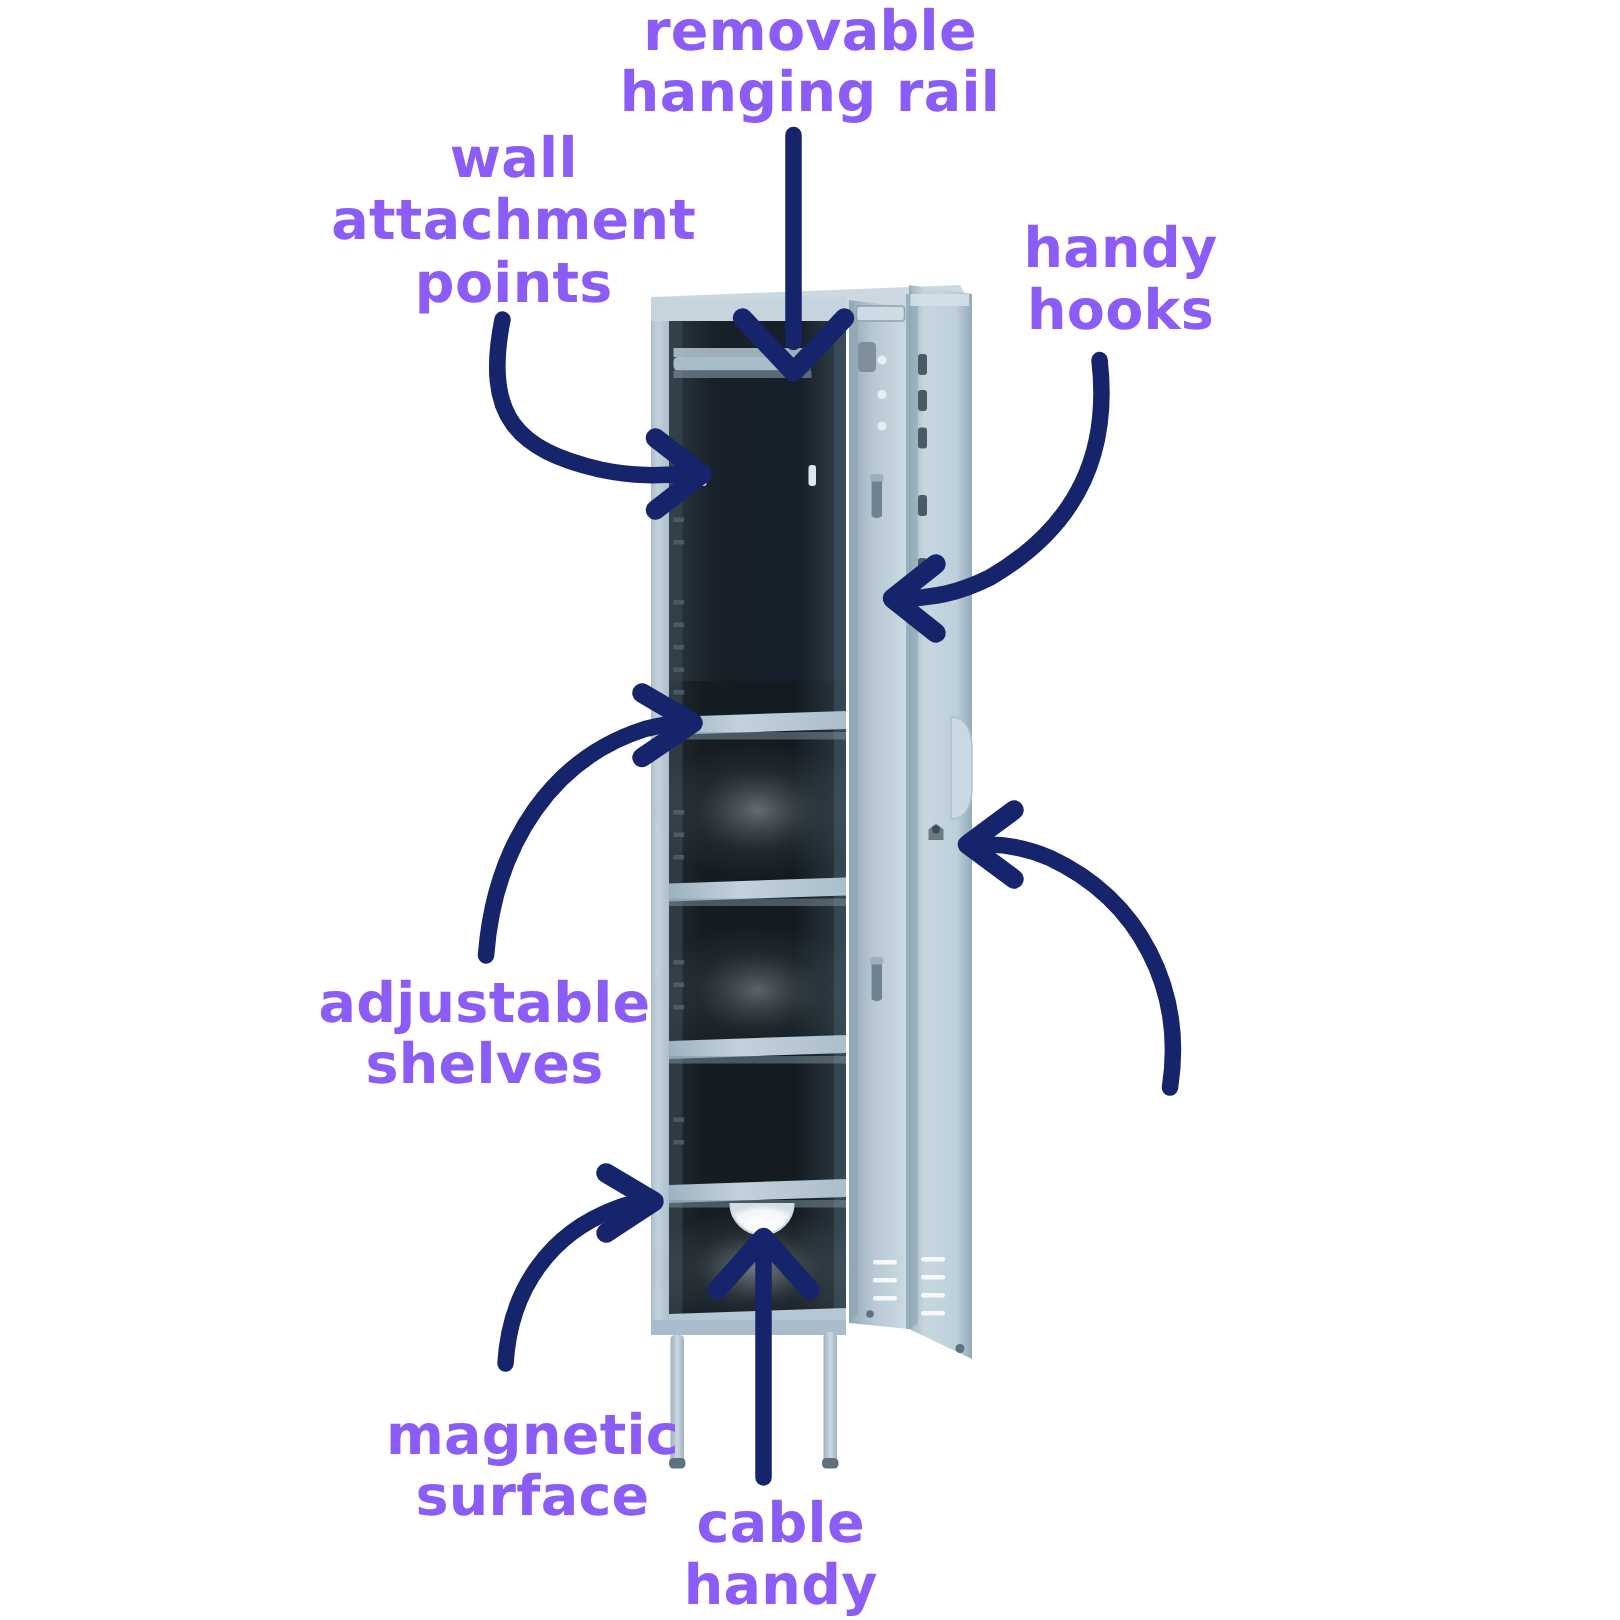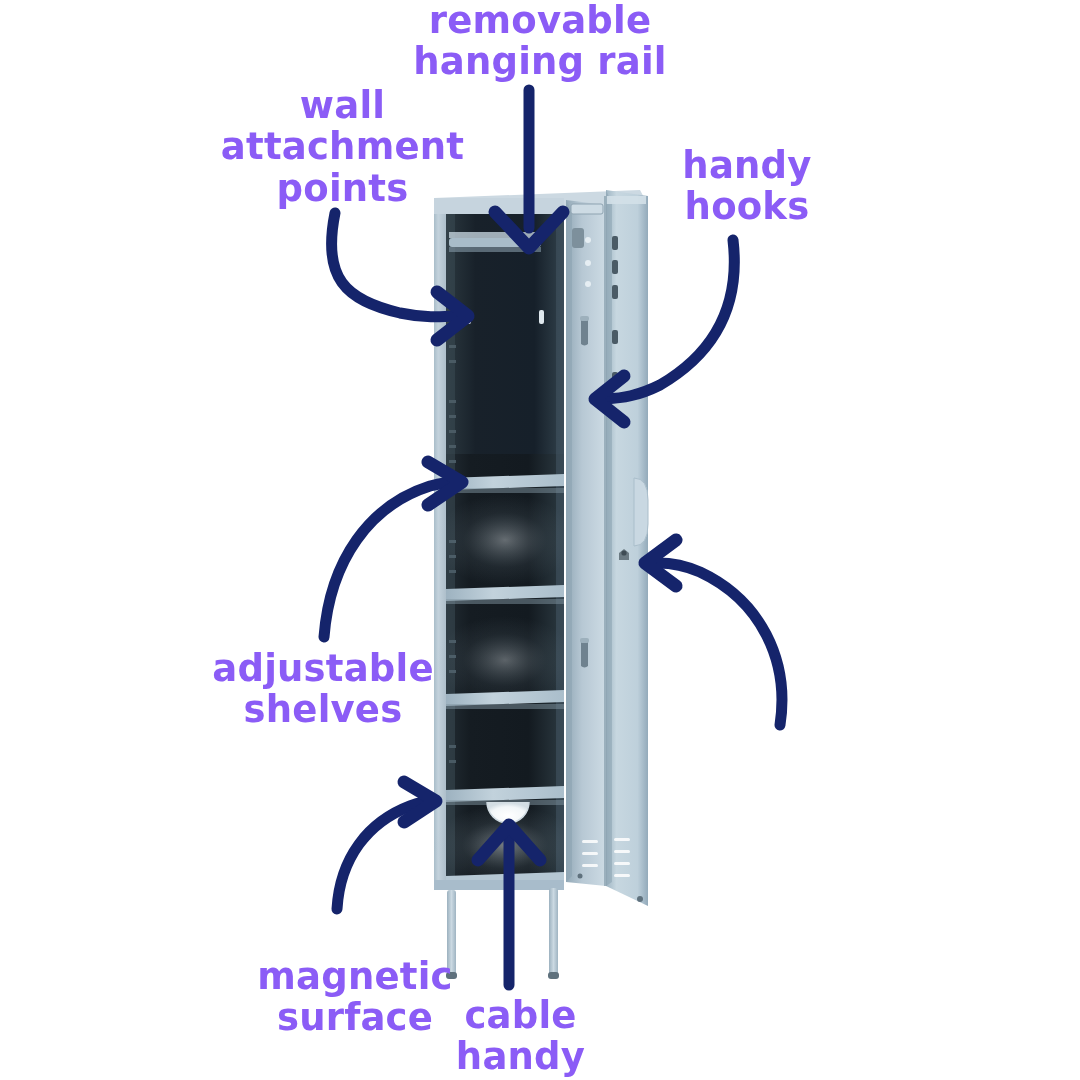--- a/index.html
+++ b/index.html
@@ -304,19 +304,19 @@
 attachment
 points</div>
 
   <div class="label" style="left:652px; top:145px; width:190px;">handy
 hooks</div>
 
   <div class="label" style="left:198px; top:648px; width:250px;">adjustable
 shelves</div>
 
 
-  <div class="label" style="left:230px; top:956px; width:250px;">magnetic
+  <div class="label" style="left:230px; top:936px; width:250px;">magnetic
 surface</div>
 
   <div class="label" style="left:428px; top:995px; width:185px;">cable
 handy</div>
 
 </div>
 
 </body></html>

